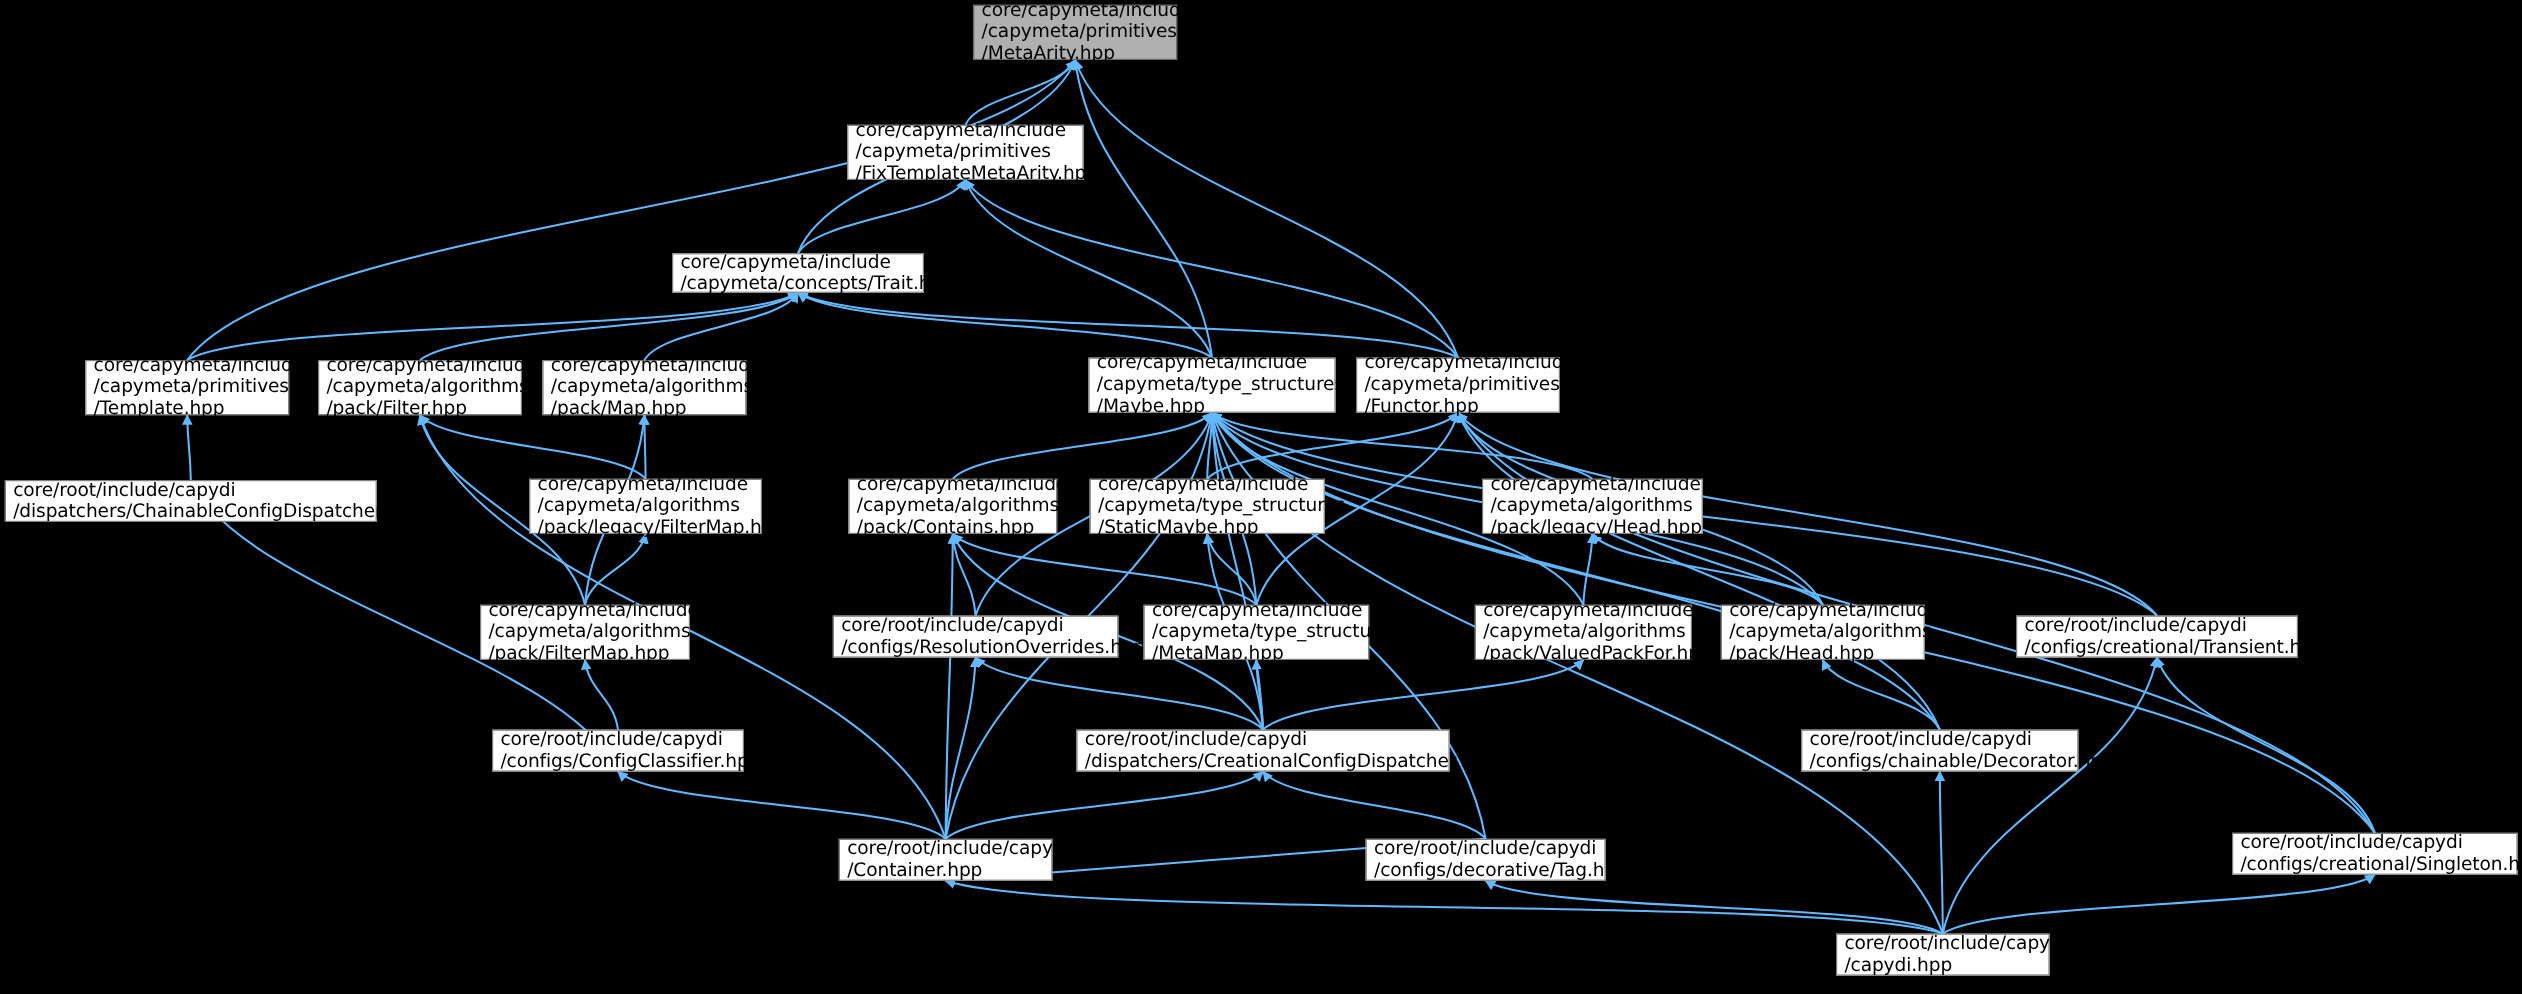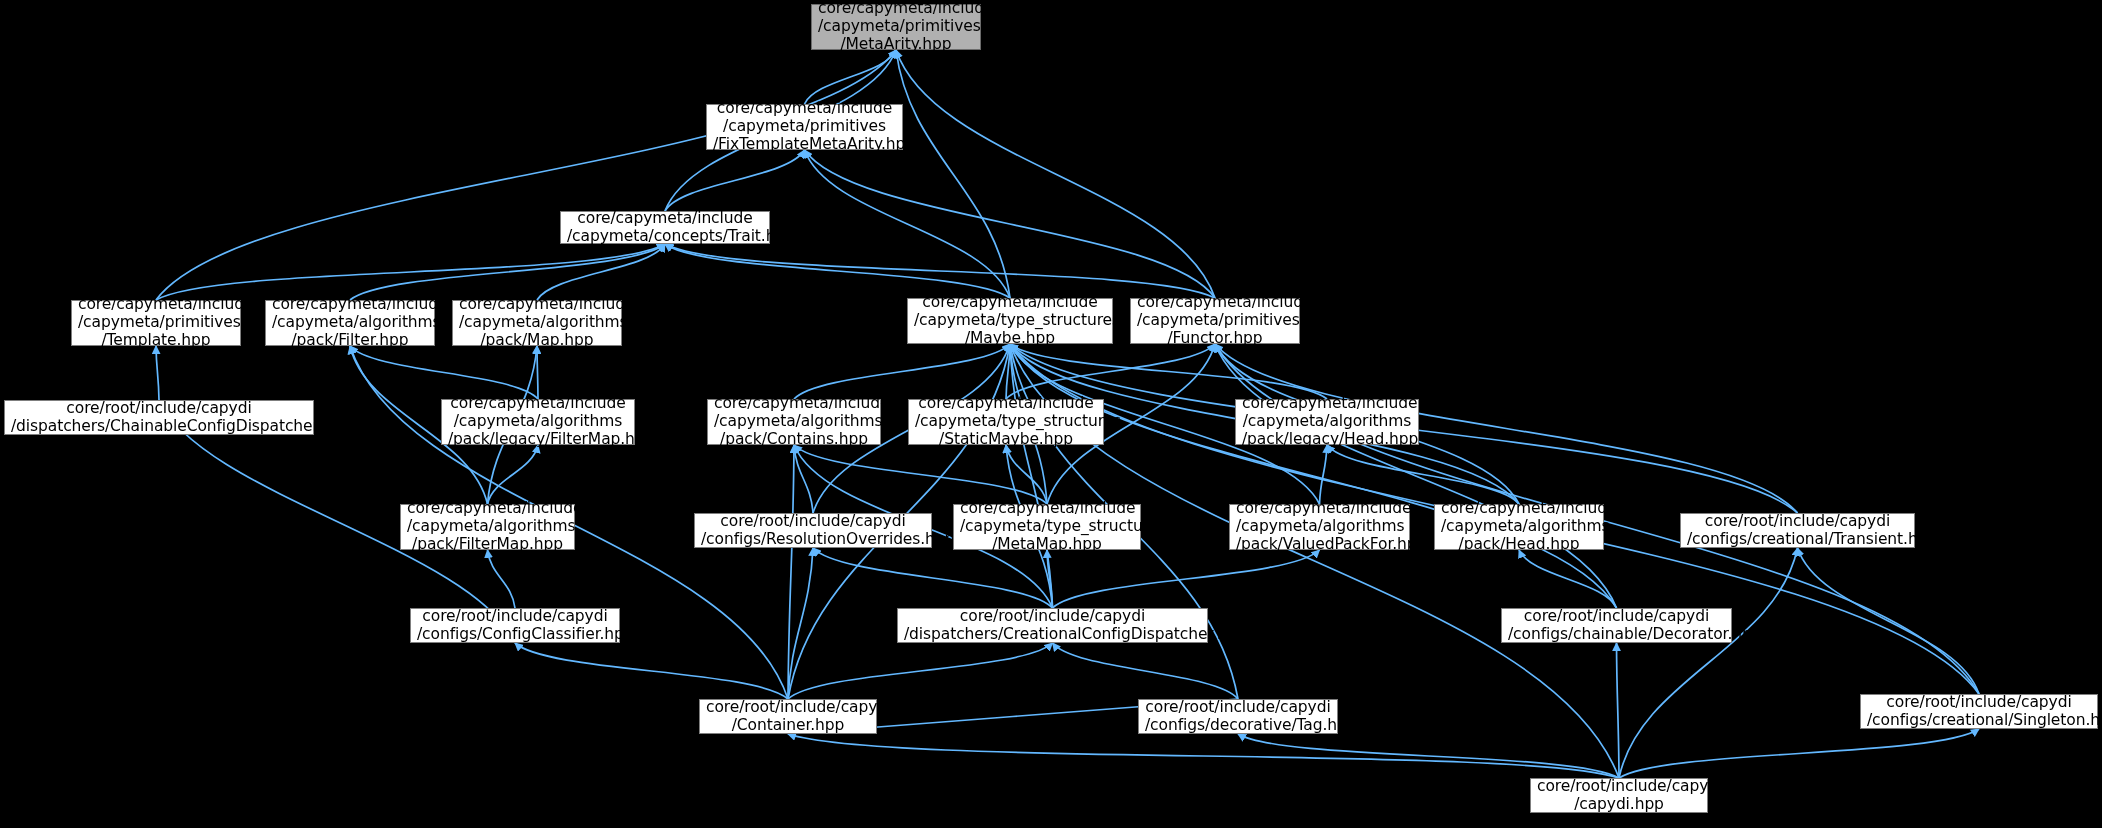--- a/index.html
+++ b/index.html
@@ -1,21 +1,21 @@
 <!DOCTYPE html>
 <html><head>
 <meta charset="utf-8">
 <style>
   html,body{margin:0;padding:0;background:#000;}
   #stage{position:relative;width:2102px;height:828px;background:#000;overflow:hidden;
          font-family:"DejaVu Sans","Liberation Sans",sans-serif;}
   #edges{position:absolute;left:0;top:0;width:2102px;height:828px;}
   .node{position:absolute;box-sizing:border-box;background:#ffffff;border:1px solid #7f7f7f;
         color:#000;display:flex;align-items:center;justify-content:center;
-        text-align:center;line-height:1.16;font-size:15.5px;letter-spacing:-0.1px;
+        line-height:1.16;font-size:15.5px;letter-spacing:-0.1px;
         padding:3px 6px;white-space:pre-line;z-index:5;}
   .node.root{background:#b0b0b0;border-color:#6b6b6b;}
   .node .lbl{display:block;width:100%;}
 </style>
 </head>
 <body>
 
 <div id="stage">
   <svg id="edges" viewBox="0 0 2102 828" xmlns="http://www.w3.org/2000/svg">
     <defs>

